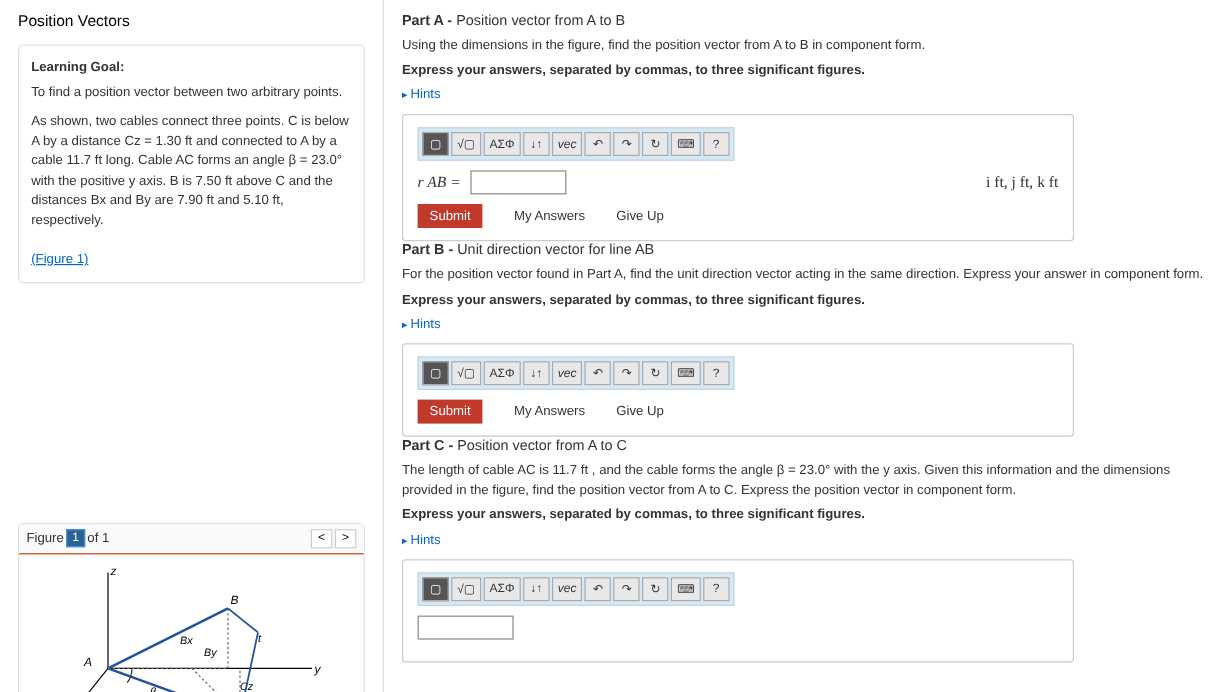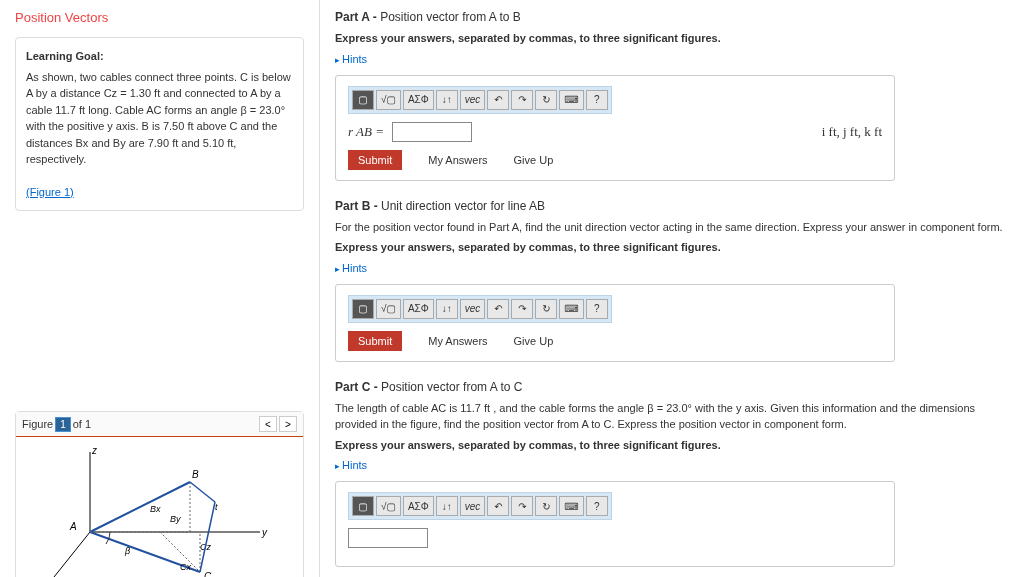--- a/index.html
+++ b/index.html
@@ -1,31 +1,31 @@
 <!DOCTYPE html>
 <html><head>
 <meta charset="utf-8">
 <style>
   * { box-sizing: border-box; margin: 0; padding: 0; }
   body { font-family: Arial, Helvetica, sans-serif; font-size: 11px; color: #333; background: #fff; width: 1024px; }
   .layout { display: flex; }
   .left { width: 320px; padding: 10px 15px; border-right: 1px solid #ddd; }
   .right { flex: 1; padding: 10px 15px; }
-  .left h1 { font-size: 13px; font-weight: normal; color: #ef4444; margin-bottom: 12px; }
+  .left h1 { font-size: 13px; font-weight: normal; color: #000000; margin-bottom: 12px; }
   .goal-box { border: 1px solid #ddd; border-radius: 4px; padding: 10px; font-size: 11px; line-height: 1.5; }
   .goal-box .g-title { font-weight: bold; margin-bottom: 4px; }
   .goal-box p { margin-bottom: 8px; }
   .fig-link { color: #0066cc; text-decoration: underline; cursor: pointer; margin-top:8px; display:inline-block;}
   .figure-panel { margin-top: 200px; border: 1px solid #ddd; border-radius: 4px; }
   .figure-head { display:flex; align-items:center; padding:4px 6px; border-bottom:1px solid #c2410c; background:#fafafa;}
   .figure-head .sel { border:1px solid #4a90d9; background:#2a6496; color:#fff; font-size:10px; padding:1px 4px; margin:0 2px;}
   .figure-head .navb { border:1px solid #ccc; background:#fff; width:18px; height:16px; font-size:10px; margin-left:2px; cursor:pointer;}
   .figure-head .spacer{flex:1;}
   .figure-img { height: 170px; display:flex; align-items:center; justify-content:center; position:relative;}
-  .part { margin-bottom: 18px; }
+  .part { }
   .part-title { font-size: 12px; margin-bottom: 6px; }
   .part-title b { font-weight: bold; }
   .part-desc { font-size: 11px; line-height: 1.5; margin-bottom: 4px; }
   .bold { font-weight: bold; }
   .hints { color: #0066cc; font-size: 11px; cursor:pointer; margin: 6px 0 10px 0;}
   .hints::before { content:"▸ "; font-size:9px;}
   .answer-box { border: 1px solid #ccc; border-radius: 3px; padding: 10px 12px 10px 12px; background:#fff; max-width: 560px;}
   .toolbar { background: #d6e8f5; border: 1px solid #bcd4e6; display:inline-flex; align-items:center; padding:2px; margin-bottom:8px;}
   .tbtn { border:1px solid #aaa; background:#e8e8e8; min-width:22px; height:20px; margin:1px; font-size:10px; display:flex;align-items:center;justify-content:center; padding:0 4px; cursor:pointer;}
   .tbtn.dark{background:#555;color:#fff;}
@@ -41,20 +41,21 @@
   svg { overflow: visible; }
 </style>
 </head>
 <body>
 
 <div class="layout">
   <div class="left">
     <h1>Position Vectors</h1>
     <div class="goal-box">
       <div class="g-title">Learning Goal:</div>
+      <p>To find a position vector between two arbitrary points.</p>
       <p>As shown, two cables connect three points. C is below A by a distance Cz = 1.30 ft and connected to A by a cable 11.7 ft long. Cable AC forms an angle β = 23.0° with the positive y axis. B is 7.50 ft above C and the distances Bx and By are 7.90 ft and 5.10 ft, respectively.</p>
       <span class="fig-link">(Figure 1)</span>
     </div>
 
     <div class="figure-panel">
       <div class="figure-head">
         <span>Figure</span>
         <span class="sel">1</span>
         <span>of 1</span>
         <span class="spacer"></span>
@@ -89,20 +90,21 @@
           <line x1="170" y1="130" x2="185" y2="60" stroke="#2050a0" stroke-width="1.5"></line>
         </svg>
       </div>
     </div>
   </div>
 
   <div class="right">
 
     <div class="part">
       <div class="part-title"><b>Part A - </b><span>Position vector from A to B</span></div>
+      <div class="part-desc">Using the dimensions in the figure, find the position vector from A to B in component form.</div>
       <div class="part-desc bold">Express your answers, separated by commas, to three significant figures.</div>
       <div class="hints">Hints</div>
       <div class="answer-box">
         <div class="toolbar">
           <div class="tbtn dark">▢</div>
           <div class="tbtn">√▢</div>
           <div class="tbtn">ΑΣΦ</div>
           <div class="tbtn">↓↑</div>
           <div class="tbtn vec">vec</div>
           <div class="tbtn">↶</div>

